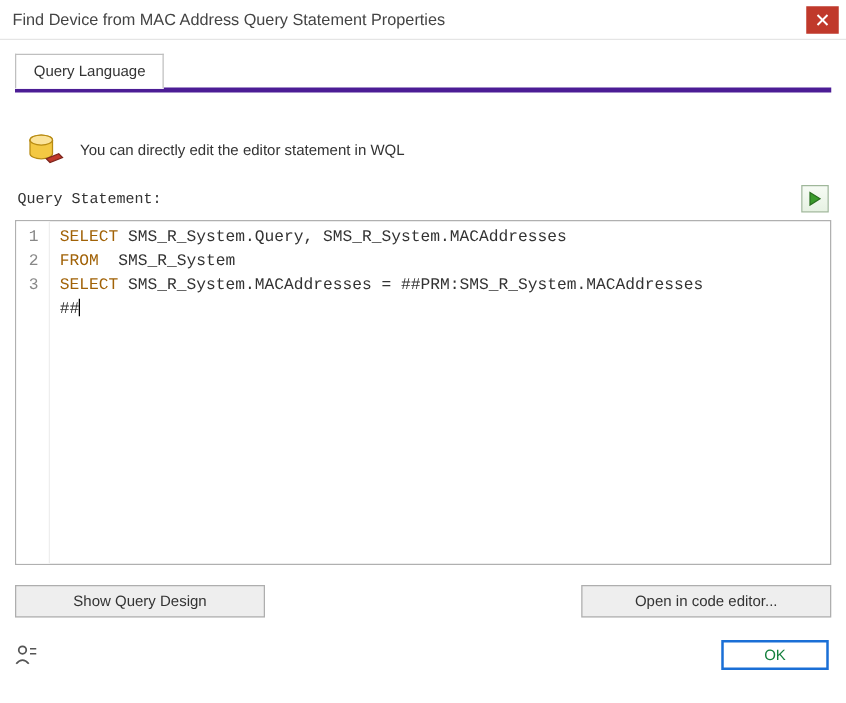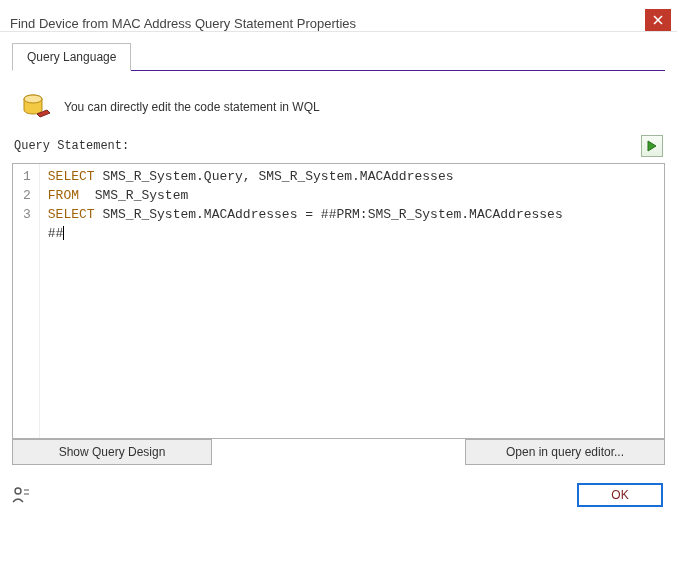--- a/index.html
+++ b/index.html
@@ -8,21 +8,21 @@
     font-family: "Segoe UI", Tahoma, sans-serif;
     font-size: 12px;
     background: #fff;
     color: #333;
     width: 677px;
     height: 562px;
     overflow: hidden;
   }
   .titlebar {
     display: flex;
-    align-items: flex-end;
+    align-items: center;
     justify-content: space-between;
     height: 32px;
     padding: 0 0 0 10px;
     background: #fff;
     border-bottom: 1px solid #e5e5e5;
   }
   .titlebar-text {
     font-size: 13px;
     color: #444;
   }
@@ -36,22 +36,22 @@
     justify-content: center;
     font-size: 13px;
     margin-right: 6px;
     cursor: pointer;
   }
   .dialog-body {
     padding: 10px 12px 8px 12px;
   }
   .tabs {
     display: flex;
-    border-bottom: 1px solid #4c1d95;
-    margin-bottom: 6px;
+    border-bottom: 4px solid #4c1d95;
+    margin-bottom: 16px;
   }
   .tab {
     padding: 6px 14px;
     border: 1px solid #bfbfbf;
     border-bottom: 1px solid #fff;
     background: #fff;
     position: relative;
     top: 1px;
     color: #333;
     cursor: pointer;
@@ -106,21 +106,21 @@
   }
   .code {
     padding: 4px 8px;
     white-space: pre;
     color: #333;
   }
   .kw { color: #a16207; }
   .buttons-row {
     display: flex;
     justify-content: space-between;
-    margin-top: 0;
+    margin-top: 16px;
     gap: 10px;
     text-align: center;
   }
   .btn {
     min-width: 200px;
     height: 26px;
     border: 1px solid #aeaeae;
     background: #eeeeee;
     color: #333;
     cursor: pointer;
@@ -141,21 +141,21 @@
   }
   .footer-right {
     display: flex;
     gap: 8px;
   }
   .btn-small {
     width: 86px;
     height: 24px;
     border: 1px solid #aeaeae;
     background: #eeeeee;
-    color: #7f1d1d;
+    color: #15803d;
     cursor: pointer;
     display: flex;
     align-items: center;
     justify-content: center;
   }
   .btn-primary {
     border: 2px solid #1a6fd6;
     background: #fff;
   }
   .cursor {
@@ -187,21 +187,21 @@
 
   <div class="info-row">
     <div class="db-icon">
       <svg width="32" height="32" viewBox="0 0 32 32">
         <ellipse cx="13" cy="8" rx="9" ry="4" fill="#f3c843" stroke="#b88b12"></ellipse>
         <path d="M4 8 v11 a9 4 0 0 0 18 0 V8" fill="#f3c843" stroke="#b88b12"></path>
         <ellipse cx="13" cy="8" rx="9" ry="4" fill="#fbe39a" stroke="#b88b12"></ellipse>
         <path d="M17 23 l10 -4 l3 3 l-10 4 z" fill="#c0392b" stroke="#7b241c"></path>
       </svg>
     </div>
-    <span>You can directly edit the code statement in WQL</span>
+    <span>You can directly edit the editor statement in WQL</span>
   </div>
 
   <div class="stmt-row">
     <span>Query Statement:</span>
     <div class="run-btn">
       <svg width="10" height="12" viewBox="0 0 10 12">
         <polygon points="1,1 9,6 1,11" fill="#3a9b2b" stroke="#2b6f20"></polygon>
       </svg>
     </div>
   </div>
@@ -213,21 +213,21 @@
       <div>3</div>
     </div>
     <div class="code"><span class="kw">SELECT</span><span> SMS_R_System.Query, SMS_R_System.MACAddresses</span>
 <span class="kw">FROM</span><span>  SMS_R_System</span>
 <span class="kw">SELECT</span><span> SMS_R_System.MACAddresses = ##PRM:SMS_R_System.MACAddresses</span>
 <span>##</span><span class="cursor"></span></div>
   </div>
 
   <div class="buttons-row">
     <div class="btn">Show Query Design</div>
-    <div class="btn">Open in query editor...</div>
+    <div class="btn">Open in code editor...</div>
   </div>
 
 </div>
 
 <div class="footer">
   <div class="footer-left">
     <svg width="22" height="22" viewBox="0 0 22 22">
       <circle cx="8" cy="7" r="3" fill="none" stroke="#555" stroke-width="1.4"></circle>
       <path d="M3 18 q5 -6 10 0" fill="none" stroke="#555" stroke-width="1.4"></path>
       <path d="M14 6 l5 0 M14 10 l5 0" stroke="#555" stroke-width="1.2"></path>

